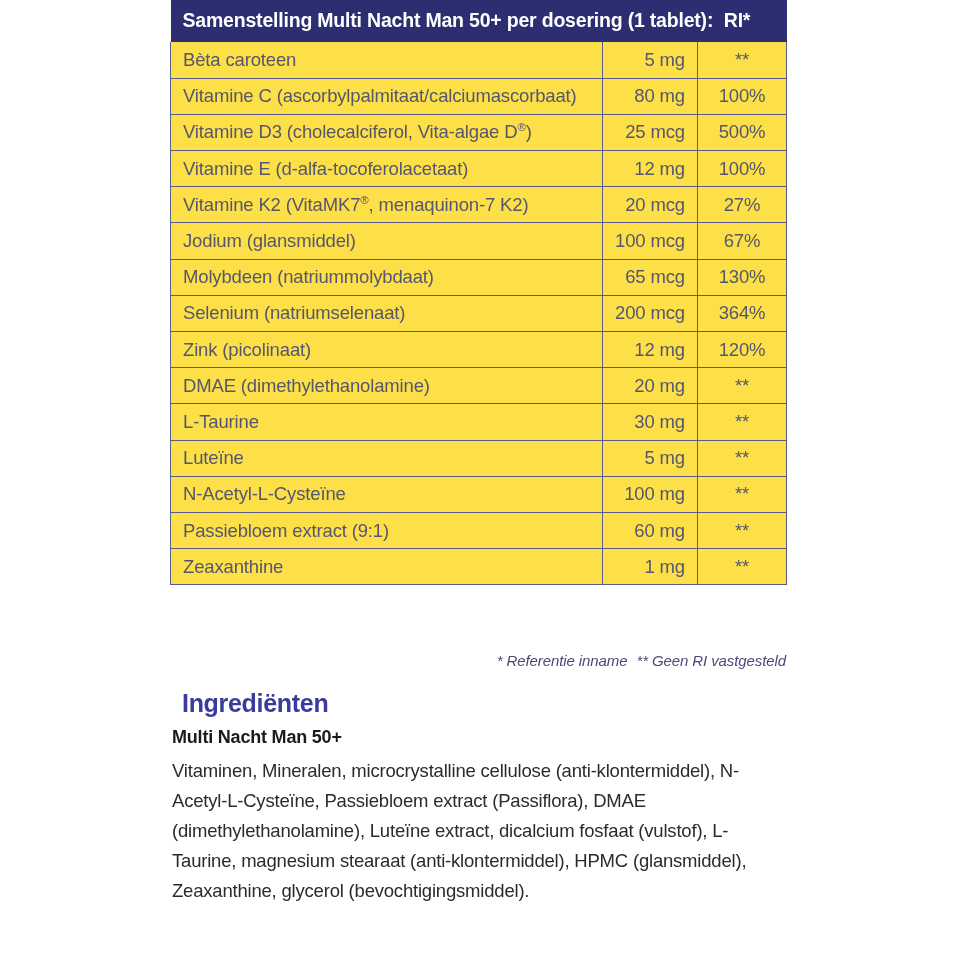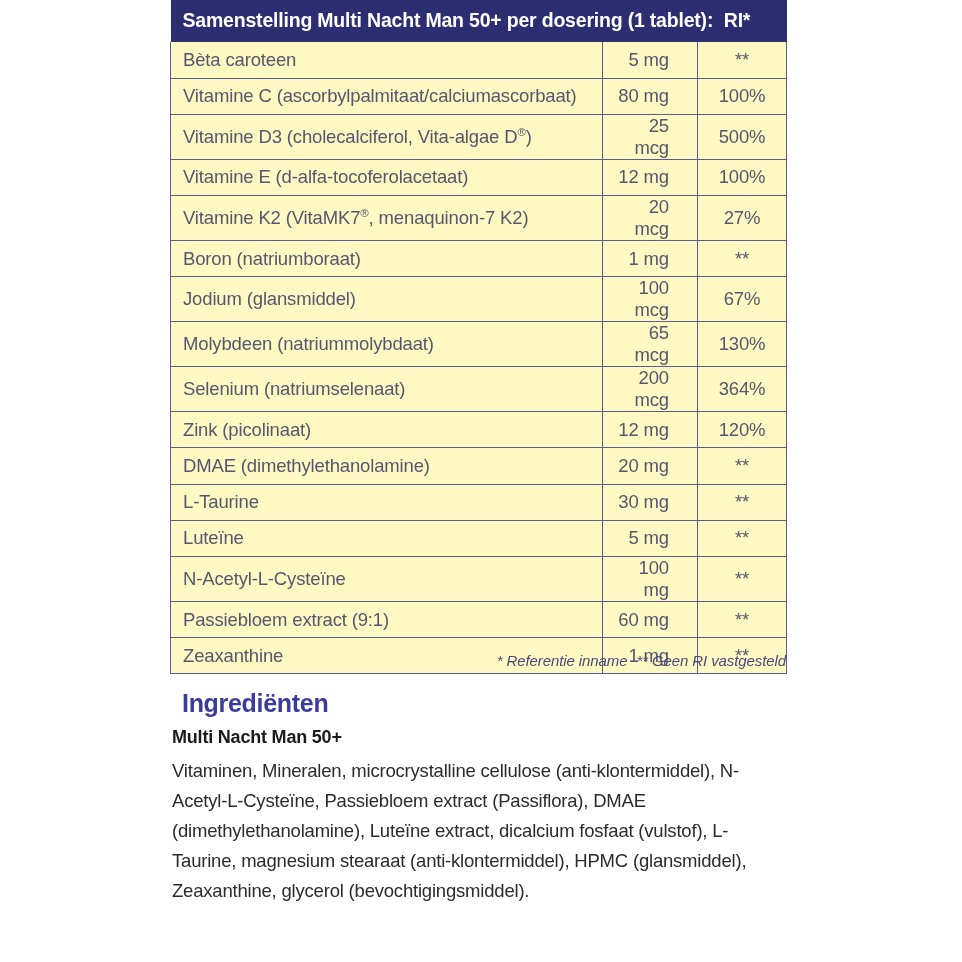--- a/index.html
+++ b/index.html
@@ -55,24 +55,24 @@
   }
 
   .nutrition-table tbody td {
     border: 1.6px solid #5b5b8e;
     font-size: 18.5px;
     letter-spacing: -0.15px;
     color: #56566f;
     height: 36.2px;
     padding: 0 12px;
     box-sizing: border-box;
-    background: #fef9c3;
+    background: #fde047;
   }
   .nutrition-table tbody td.cell-name   { text-align: left; }
-  .nutrition-table tbody td.cell-amount { text-align: right;  padding-right: 28px; }
+  .nutrition-table tbody td.cell-amount { text-align: right;  padding-right: 12px; }
   .nutrition-table tbody td.cell-ri     { text-align: center; padding: 0 8px; }
 
   .nutrition-table tbody tr td.cell-name   { border-left-color: #5b5b8e; }
   .nutrition-table tbody tr:first-child td { border-top: none; }
 
   sup.reg {
     font-size: 0.62em;
     vertical-align: super;
     line-height: 0;
   }
@@ -161,25 +161,20 @@
           <td class="cell-name">Vitamine E (d-alfa-tocoferolacetaat)</td>
           <td class="cell-amount">12 mg</td>
           <td class="cell-ri">100%</td>
         </tr>
         <tr>
           <td class="cell-name">Vitamine K2 (VitaMK7<sup class="reg">®</sup>, menaquinon-7 K2)</td>
           <td class="cell-amount">20 mcg</td>
           <td class="cell-ri">27%</td>
         </tr>
         <tr>
-          <td class="cell-name">Boron (natriumboraat)</td>
-          <td class="cell-amount">1 mg</td>
-          <td class="cell-ri">**</td>
-        </tr>
-        <tr>
           <td class="cell-name">Jodium (glansmiddel)</td>
           <td class="cell-amount">100 mcg</td>
           <td class="cell-ri">67%</td>
         </tr>
         <tr>
           <td class="cell-name">Molybdeen (natriummolybdaat)</td>
           <td class="cell-amount">65 mcg</td>
           <td class="cell-ri">130%</td>
         </tr>
         <tr>

